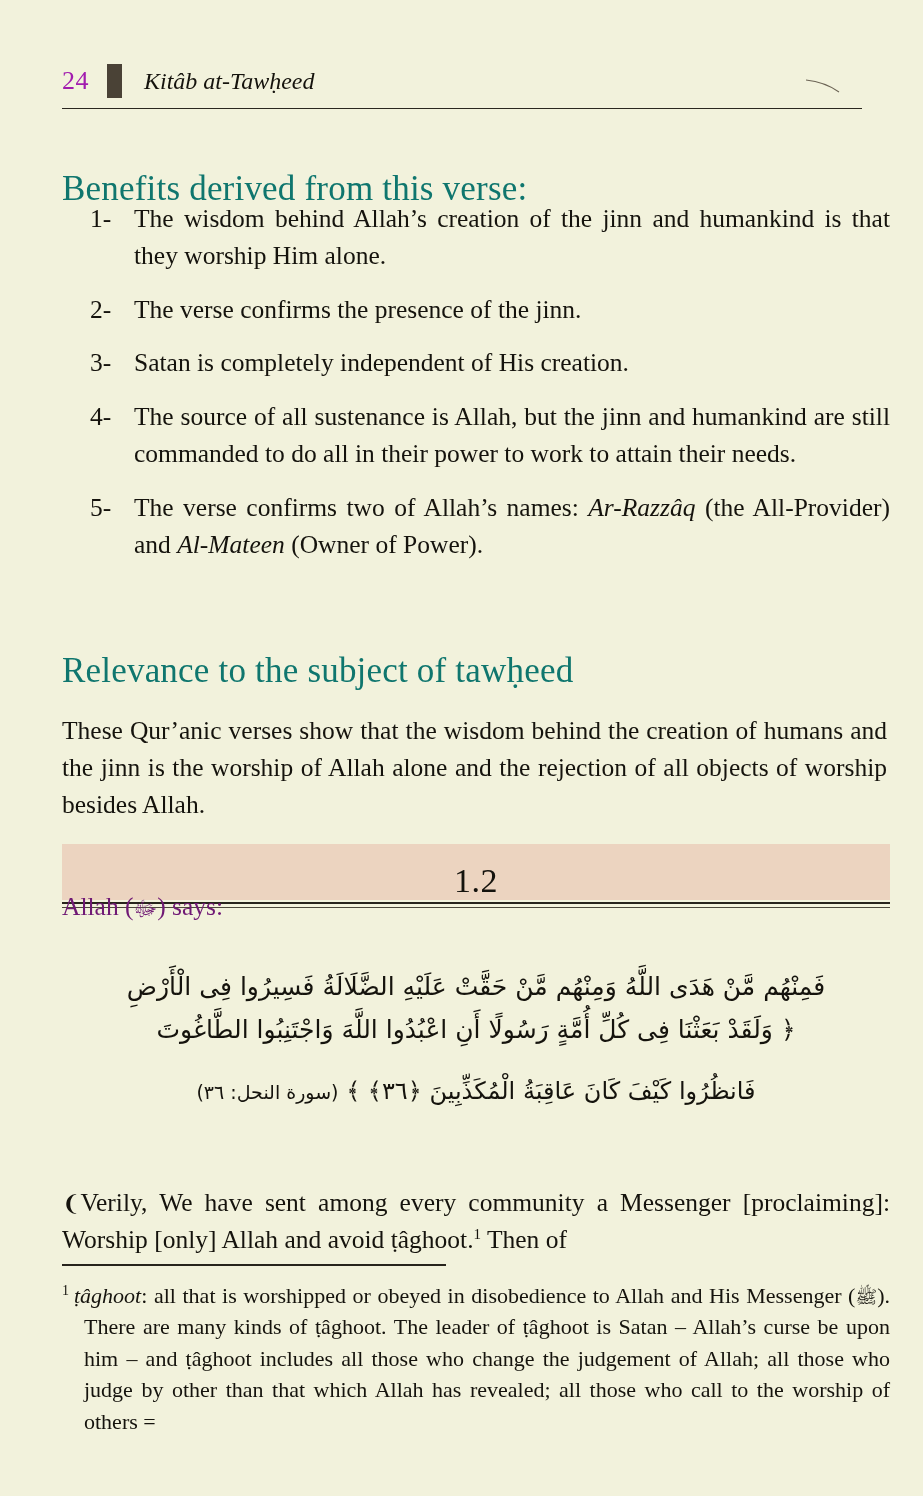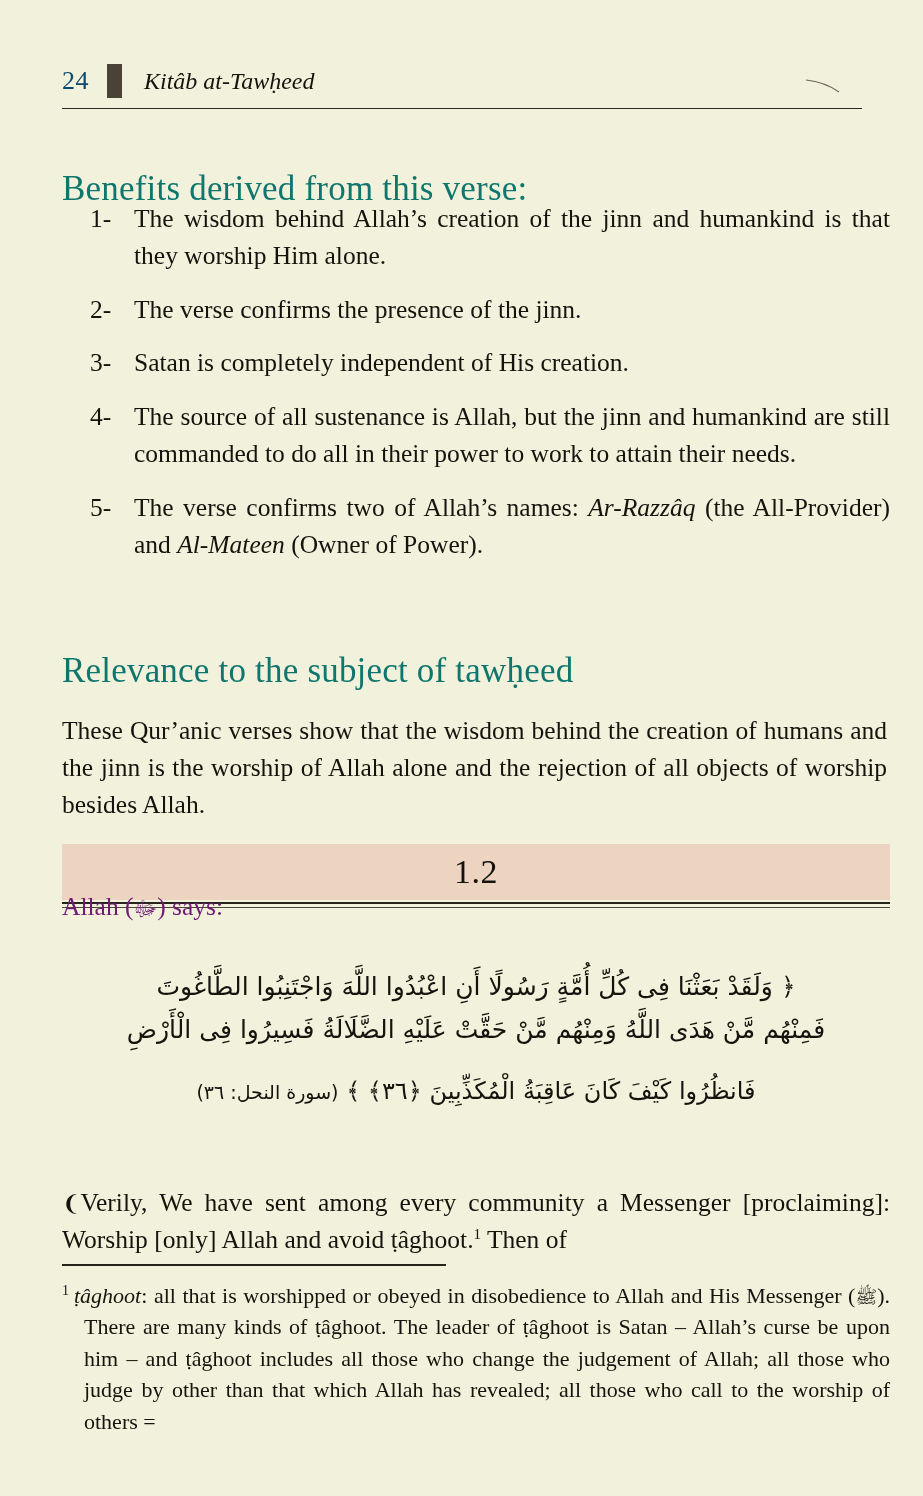--- a/index.html
+++ b/index.html
@@ -30,21 +30,21 @@
     left: 62px;
     top: 58px;
     width: 800px;
     height: 46px;
     display: flex;
     align-items: center;
   }
   .folio {
     font-size: 26px;
     letter-spacing: 0.5px;
-    color: #0c4a6e;
+    color: #a21caf;
   }
   .header-rule-bar {
     width: 15px;
     height: 34px;
     background: #4a4236;
     margin-left: 18px;
   }
   .header-title {
     margin-left: 22px;
     font-size: 24px;
@@ -126,21 +126,21 @@
 
   
   .section-band {
     position: absolute;
     left: 62px;
     top: 844px;
     width: 828px;
     height: 56px;
     background: #ecd4c0;
     display: flex;
-    align-items: center;
+    align-items: flex-end;
     justify-content: center;
   }
   .section-band .band-label {
     font-size: 34px;
     color: #15130d;
     letter-spacing: 0.5px;
   }
   .section-band-rule {
     position: absolute;
     left: 62px;
@@ -307,22 +307,22 @@
 
   <div class="section-band">
     <span class="band-label">1.2</span>
   </div>
   <div class="section-band-rule"></div>
   <div class="section-band-rule-2"></div>
 
   <div class="says-line"><span>Allah (</span><span class="honorific">ﷻ</span><span>) says:</span></div>
 
   <div class="arabic-block">
+    <div class="arabic-line">فَمِنْهُم مَّنْ هَدَى اللَّهُ وَمِنْهُم مَّنْ حَقَّتْ عَلَيْهِ الضَّلَالَةُ فَسِيرُوا فِى الْأَرْضِ</div>
     <div class="arabic-line">﴿ وَلَقَدْ بَعَثْنَا فِى كُلِّ أُمَّةٍ رَسُولًا أَنِ اعْبُدُوا اللَّهَ وَاجْتَنِبُوا الطَّاغُوتَ</div>
-    <div class="arabic-line">فَمِنْهُم مَّنْ هَدَى اللَّهُ وَمِنْهُم مَّنْ حَقَّتْ عَلَيْهِ الضَّلَالَةُ فَسِيرُوا فِى الْأَرْضِ</div>
     <div class="arabic-line last"><span>فَانظُرُوا كَيْفَ كَانَ عَاقِبَةُ الْمُكَذِّبِينَ ﴿٣٦﴾ ﴾</span> <span class="ayah-ref">(سورة النحل: ٣٦)</span></div>
   </div>
 
   <p class="translation"><span class="q-open">❨</span><span>Verily, We have sent among every community a Messenger [proclaiming]: Worship [only] Allah and avoid ṭâghoot.</span><sup class="fn">1</sup><span> Then of</span></p>
 
   <div class="footnote-rule"></div>
   <div class="footnote">
     <span class="fn-body"><span class="fn-marker">1</span><i>ṭâghoot</i><span>: all that is worshipped or obeyed in disobedience to Allah and His Messenger (</span><span class="fn-honorific">ﷺ</span><span>). There are many kinds of ṭâghoot. The leader of ṭâghoot is Satan – Allah’s curse be upon him – and ṭâghoot includes all those who change the judgement of Allah; all those who judge by other than that which Allah has revealed; all those who call to the worship of others =</span></span>
   </div>
 

